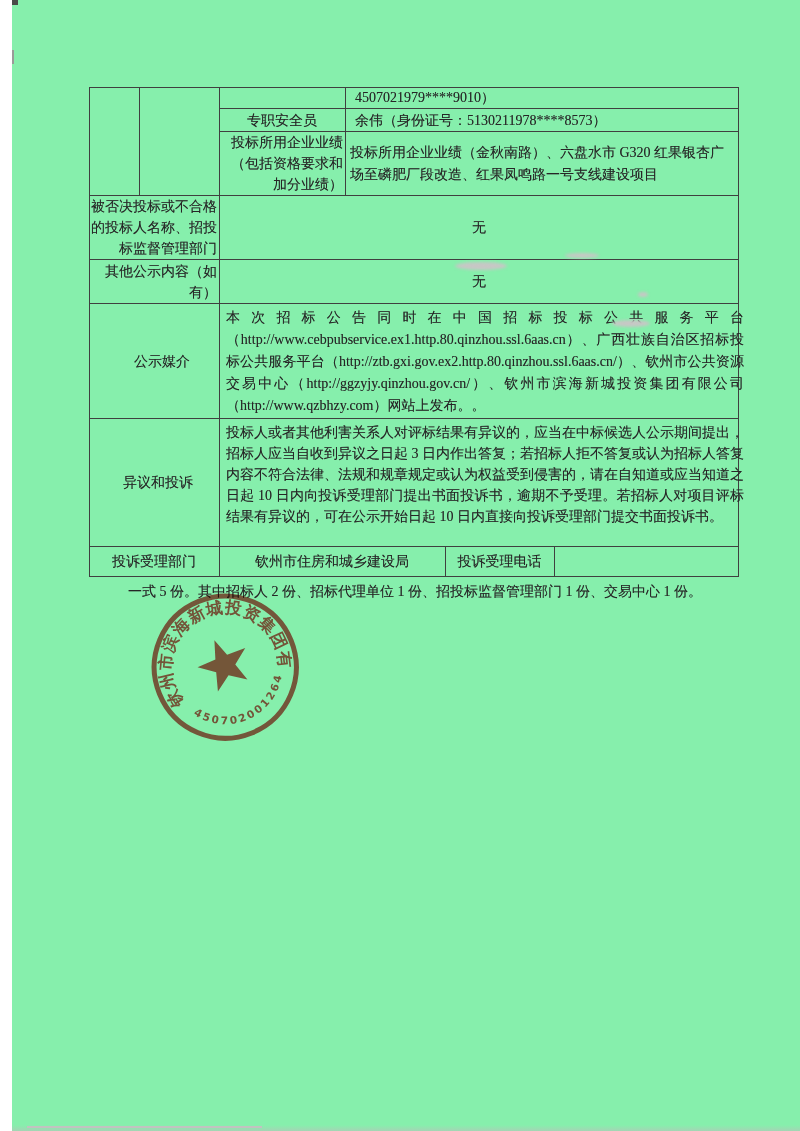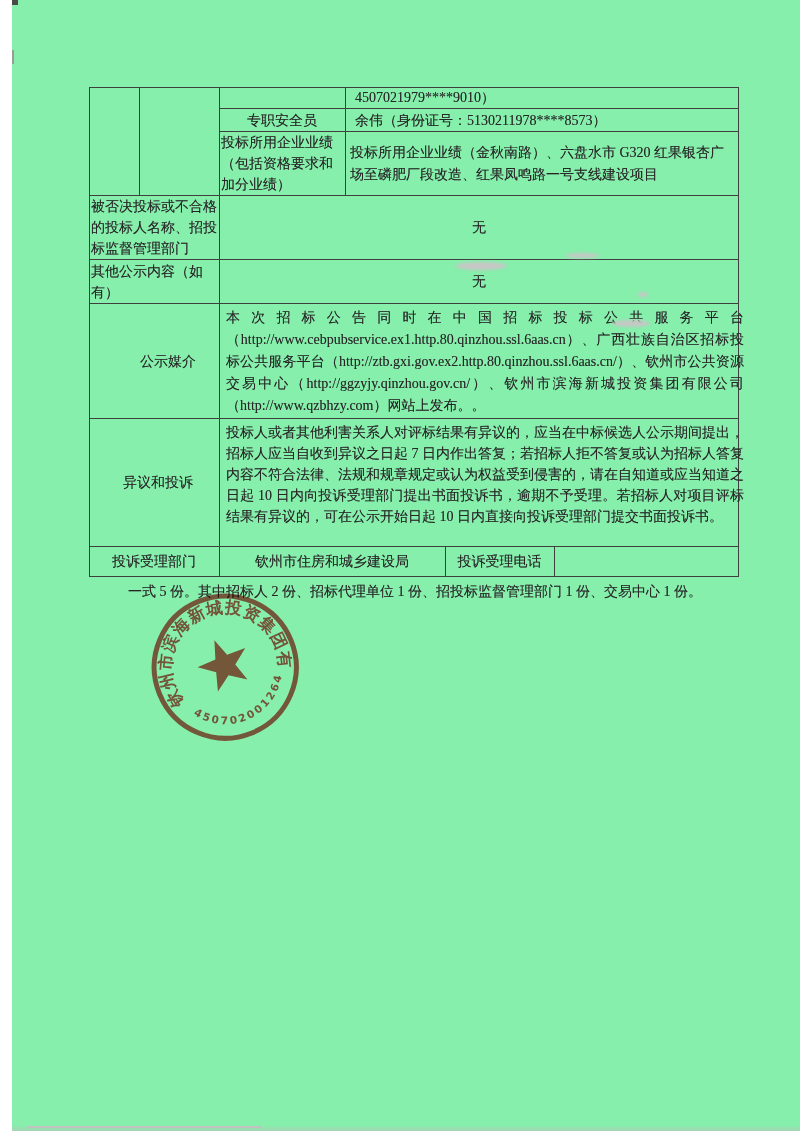--- a/index.html
+++ b/index.html
@@ -10,21 +10,21 @@
   
   .tbl{position:absolute;left:77px;top:87px;width:650px;height:490px;}
   .outline{position:absolute;left:0;top:0;right:0;bottom:0;border:1.5px solid #3f3f3f;}
   .vline{position:absolute;width:1.4px;background:#3f3f3f;}
   .hline{position:absolute;height:1.4px;background:#3f3f3f;}
   .cell{
     position:absolute;display:flex;align-items:center;
     font-size:14px;line-height:21px;
     text-shadow:0 0 .5px rgba(50,50,50,.45);
   }
-  .center{justify-content:center;text-align:left;}
+  .center{justify-content:center;text-align:right;}
   .vleft{padding-left:5px;}
   .para{display:block;text-align:justify;overflow-wrap:break-word;padding:3px 6px 0 6px;}
   .lh22{line-height:22px;}
   .lh21{line-height:21px;}
   
   .footer-note{
     position:absolute;left:88px;top:579px;width:614px;
     font-size:14px;line-height:26px;text-indent:28px;text-align:justify;
     text-shadow:0 0 .5px rgba(50,50,50,.45);
   }
@@ -72,25 +72,25 @@
 
     <div class="cell center" style="left:132px;top:45px;width:122px;height:63px">投标所用企业业绩（包括资格要求和加分业绩）</div>
     <div class="cell lh22" style="left:261px;top:45px;width:384px;height:63px">投标所用企业业绩（金秋南路）、六盘水市 G320 红果银杏广场至磷肥厂段改造、红果凤鸣路一号支线建设项目</div>
 
     <div class="cell center" style="left:2px;top:109px;width:126px;height:63px">被否决投标或不合格的投标人名称、招投标监督管理部门</div>
     <div class="cell center" style="left:131px;top:109px;width:518px;height:63px">无</div>
 
     <div class="cell center" style="left:2px;top:173px;width:126px;height:43px">其他公示内容（如有）</div>
     <div class="cell center" style="left:131px;top:173px;width:518px;height:43px">无</div>
 
-    <div class="cell center" style="left:16px;top:217px;width:126px;height:114px">公示媒介</div>
+    <div class="cell center" style="left:10px;top:217px;width:126px;height:114px">公示媒介</div>
     <div class="cell para lh22" style="left:131px;top:217px;width:518px;height:114px">本次招标公告同时在中国招标投标公共服务平台（http://www.cebpubservice.ex1.http.80.qinzhou.ssl.6aas.cn）、广西壮族自治区招标投标公共服务平台（http://ztb.gxi.gov.ex2.http.80.qinzhou.ssl.6aas.cn/）、钦州市公共资源交易中心（http://ggzyjy.qinzhou.gov.cn/）、钦州市滨海新城投资集团有限公司（http://www.qzbhzy.com）网站上发布。。</div>
 
     <div class="cell center" style="left:6px;top:332px;width:126px;height:127px">异议和投诉</div>
-    <div class="cell para lh21" style="left:131px;top:332px;width:518px;height:127px">投标人或者其他利害关系人对评标结果有异议的，应当在中标候选人公示期间提出，招标人应当自收到异议之日起 7 日内作出答复；若招标人拒不答复或认为招标人答复内容不符合法律、法规和规章规定或认为权益受到侵害的，请在自知道或应当知道之日起 10 日内向投诉受理部门提出书面投诉书，逾期不予受理。若招标人对项目评标结果有异议的，可在公示开始日起 10 日内直接向投诉受理部门提交书面投诉书。</div>
+    <div class="cell para lh21" style="left:131px;top:332px;width:518px;height:127px">投标人或者其他利害关系人对评标结果有异议的，应当在中标候选人公示期间提出，招标人应当自收到异议之日起 3 日内作出答复；若招标人拒不答复或认为招标人答复内容不符合法律、法规和规章规定或认为权益受到侵害的，请在自知道或应当知道之日起 10 日内向投诉受理部门提出书面投诉书，逾期不予受理。若招标人对项目评标结果有异议的，可在公示开始日起 10 日内直接向投诉受理部门提交书面投诉书。</div>
 
     <div class="cell center" style="left:131px;top:460px;width:224px;height:29px">钦州市住房和城乡建设局</div>
     <div class="cell center" style="left:2px;top:460px;width:126px;height:29px">投诉受理部门</div>
     <div class="cell center" style="left:357px;top:460px;width:107px;height:29px">投诉受理电话</div>
   </div>
 
   <div class="footer-note">一式 5 份。其中招标人 2 份、招标代理单位 1 份、招投标监督管理部门 1 份、交易中心 1 份。</div>
 
   <svg class="seal" viewBox="0 0 176 166">
     <defs>

